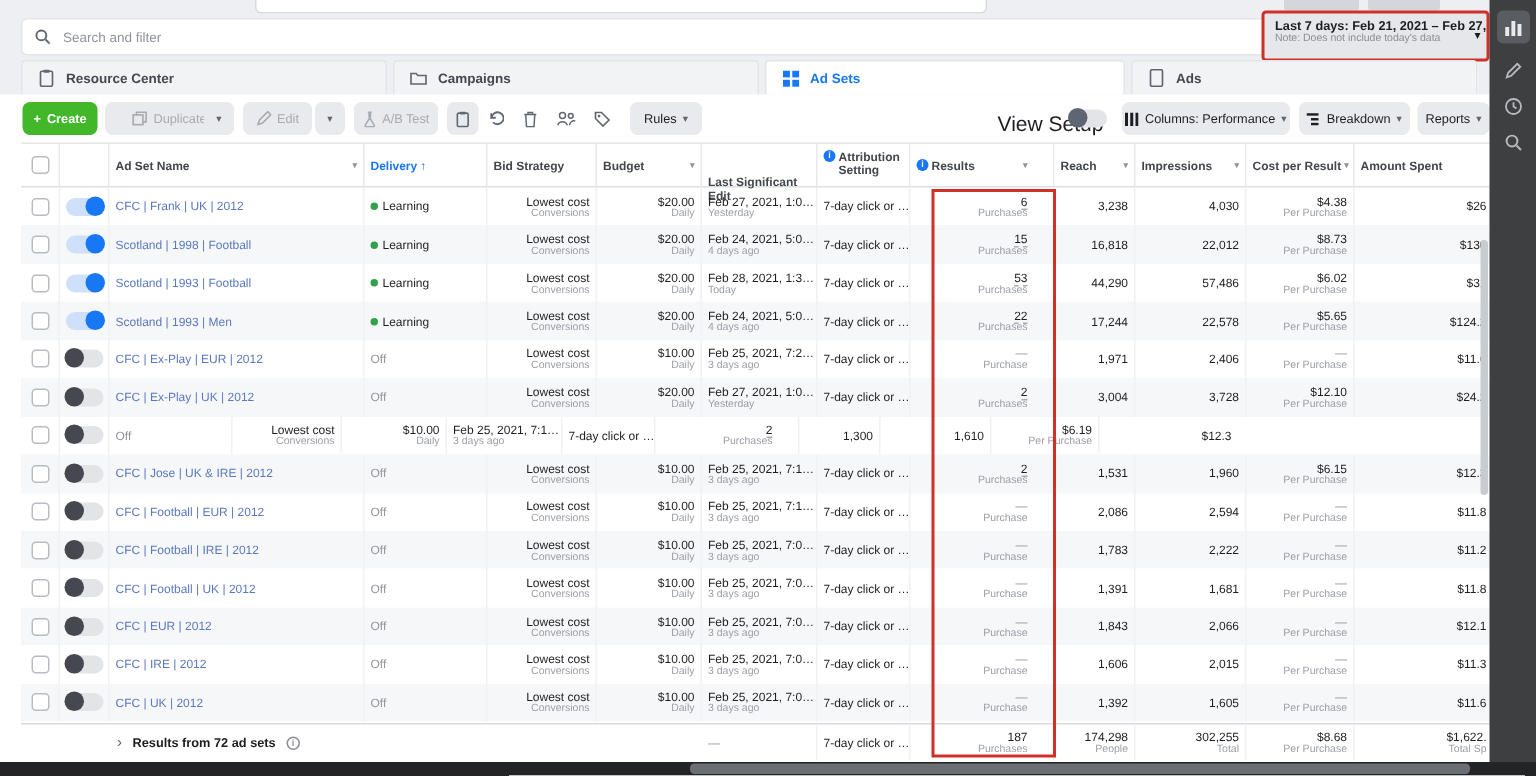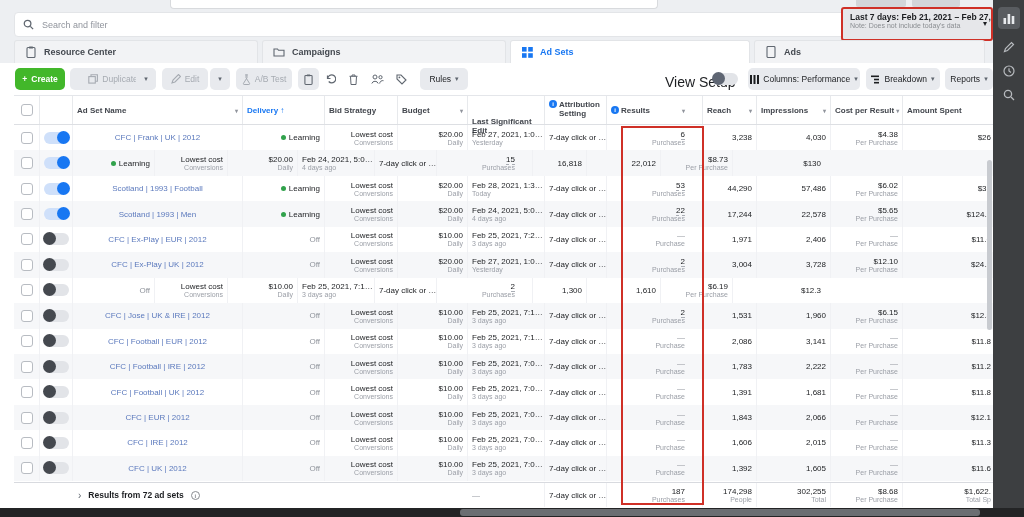--- a/index.html
+++ b/index.html
@@ -39,21 +39,21 @@
   
   .thead { position:absolute; top:32px; left:14px; width:979px; height:30px; display:flex; border-top:1px solid #e4e6ea; border-bottom:1px solid #dddfe3; background:#fff; }
   .hcell { border-right:1px solid #e7e9ec; display:flex; align-items:center; font-size:8px; font-weight:bold; color:#42464d; padding:0 4px; gap:2px; }
   .hcell .lbl { white-space:nowrap; }
   .hcell .sort { margin-left:auto; font-size:6px; color:#90949c; }
   .info-i { width:8px; height:8px; min-width:8px; border-radius:50%; background:#1877f2; color:#fff; font-size:6px; line-height:8px; text-align:center; font-weight:bold; }
   .rows { position:absolute; top:62px; left:14px; width:979px; }
   .row { display:flex; height:25.45px; }
   .row.alt { background:#f6f7f9; }
   .cell { border-right:1px solid #f0f1f4; height:100%; display:flex; flex-direction:column; justify-content:center; padding:0 4px; font-size:8px; overflow:hidden; }
-  .c-cb{width:26px; align-items:center;} .c-tg{width:33px;} .c-name{width:170px;text-align:center;} .c-del{width:82px;text-align:right;}
+  .c-cb{width:26px; align-items:center;} .c-tg{width:33px;} .c-name{width:170px;} .c-del{width:82px;}
   .c-bid{width:73px;} .c-bud{width:70px;} .c-edit{width:77px;} .c-attr{width:62px;}
   .c-res{width:96px; padding-right:17px;} .c-reach{width:54px;} .c-impr{width:74px;} .c-cost{width:72px;} .c-amt{width:90px; border-right:none; padding-right:2px;}
   .r { align-items:flex-end; text-align:right; }
   .main { color:#1c1e21; white-space:nowrap; }
   .sub { color:#9a9ea6; font-size:7px; white-space:nowrap; }
   .dim { color:#90949c; }
   .link { color:#5b79bd; white-space:nowrap; cursor:pointer; }
   .learn-dot { display:inline-block; width:5px; height:5px; border-radius:50%; background:#31a24c; margin-right:3px; }
   .res-num { border-bottom:1px dashed #a9adb4; cursor:pointer; }
   .checkbox { width:12px; height:12px; border:1px solid #b8bcc2; border-radius:3px; background:#fff; cursor:pointer; }
@@ -333,20 +333,23 @@
       </div>
       <div class="row alt">
         <div class="cell c-cb">
           <div class="checkbox"></div>
         </div>
         <div class="cell c-tg">
           <div class="rowtoggle on">
             <div class="knob"></div>
           </div>
         </div>
+        <div class="cell c-name">
+          <div class="link">Scotland | 1998 | Football</div>
+        </div>
         <div class="cell c-del">
           <div class="main"><div class="learn-dot"></div>Learning</div>
         </div>
         <div class="cell c-bid r">
           <div class="main">Lowest cost</div>
           <div class="sub">Conversions</div>
         </div>
         <div class="cell c-bud r">
           <div class="main">$20.00</div>
           <div class="sub">Daily</div>
@@ -692,21 +695,21 @@
           <div class="main">7-day click or …</div>
         </div>
         <div class="cell c-res r">
           <div class="main dim"><span>—</span></div>
           <div class="sub">Purchase</div>
         </div>
         <div class="cell c-reach r">
           <div class="main">2,086</div>
         </div>
         <div class="cell c-impr r">
-          <div class="main">3,141</div>
+          <div class="main">2,594</div>
         </div>
         <div class="cell c-cost r">
           <div class="main dim">—</div>
           <div class="sub">Per Purchase</div>
         </div>
         <div class="cell c-amt r">
           <div class="main">$11.8</div>
         </div>
       </div>
       <div class="row alt">

